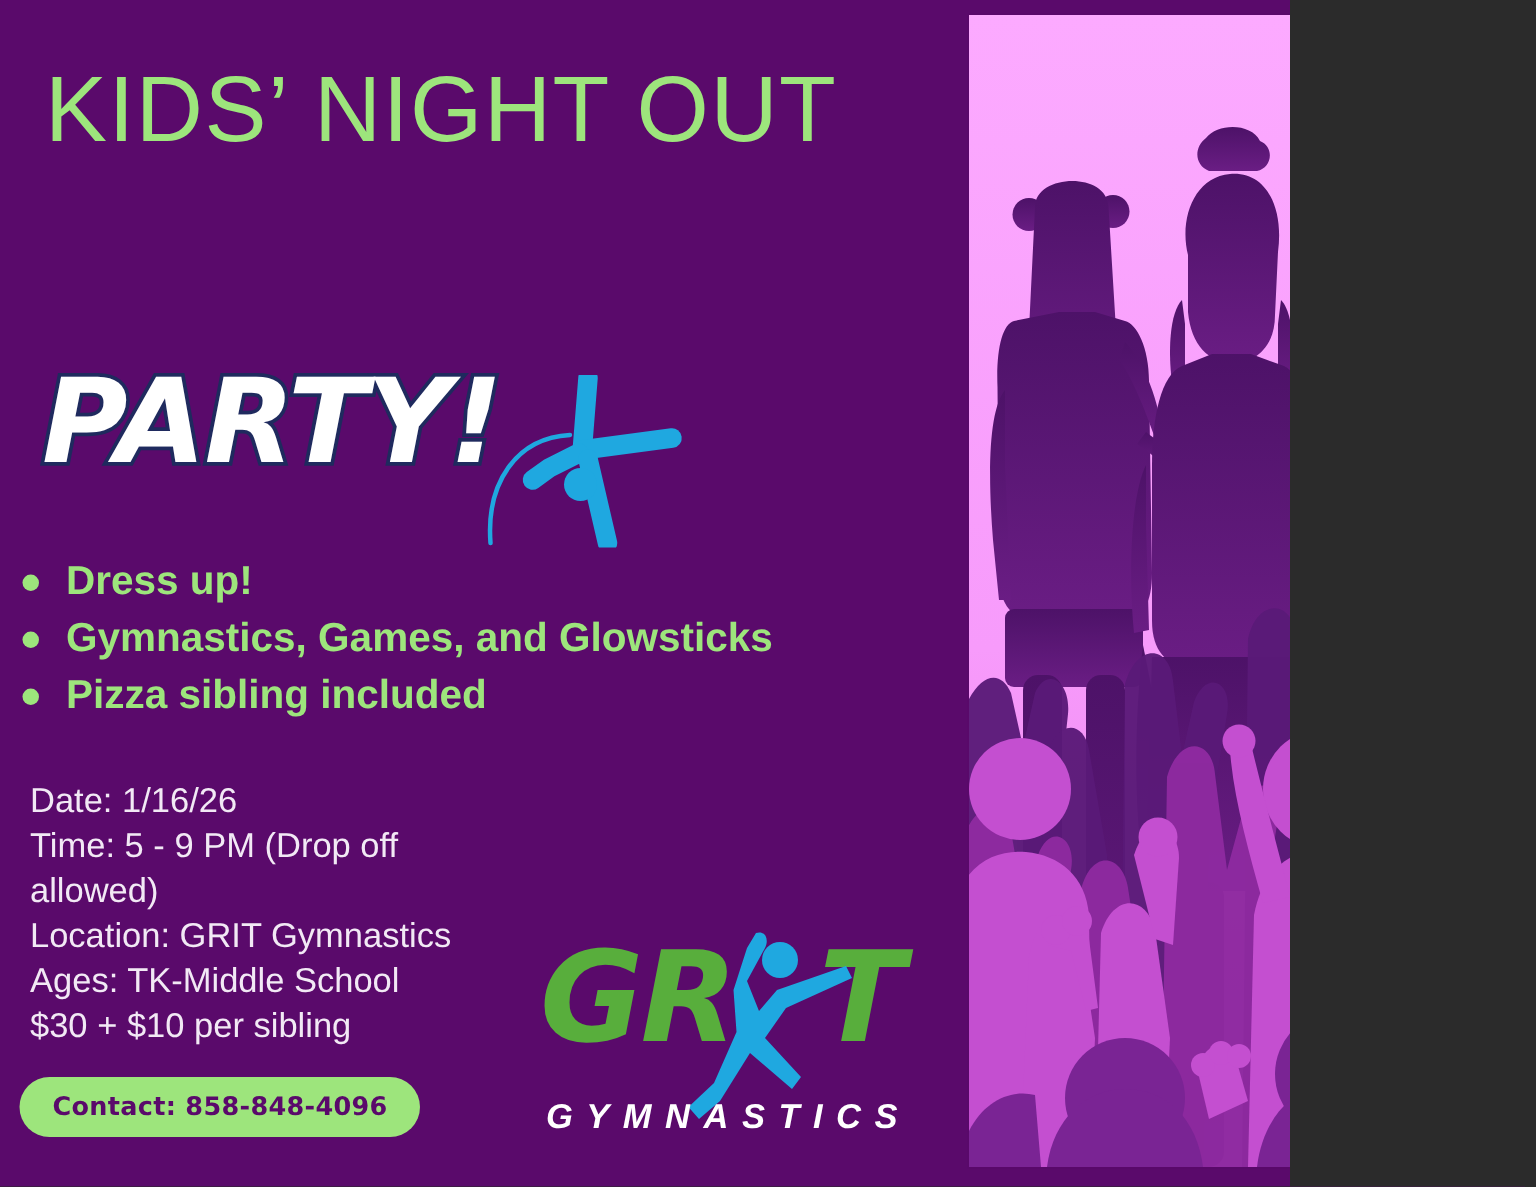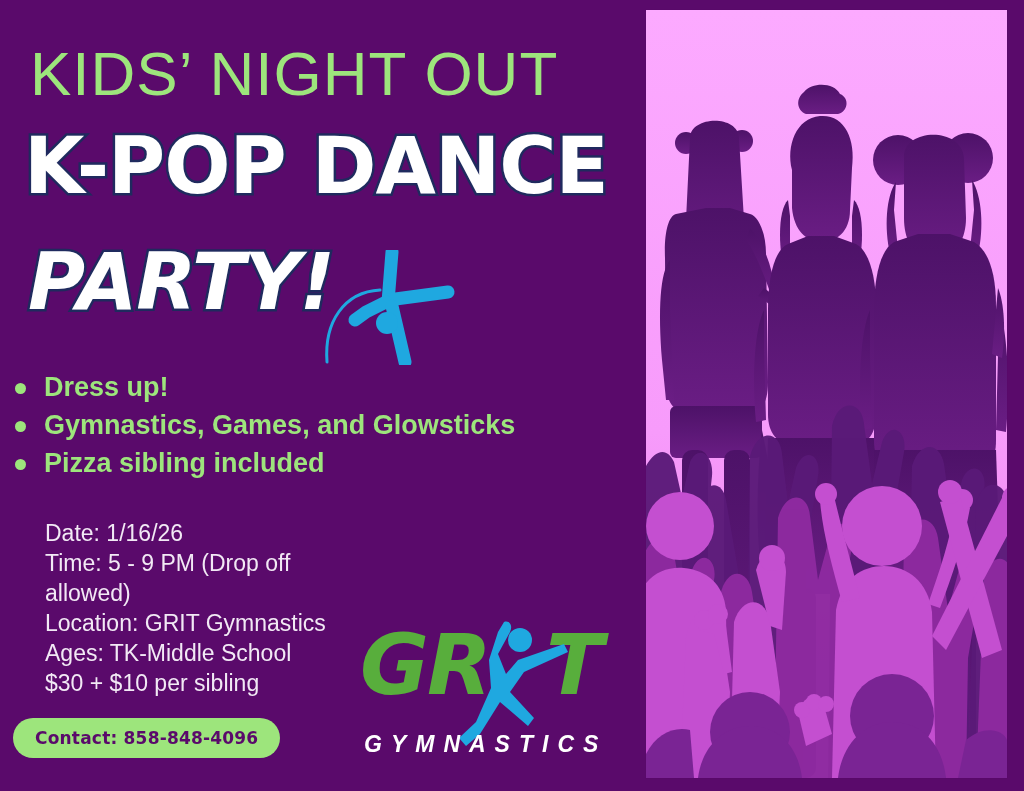--- a/index.html
+++ b/index.html
@@ -1,20 +1,20 @@
 <!DOCTYPE html>
 <html><head>
 <meta charset="utf-8">
 <style>
   * { margin:0; padding:0; box-sizing:border-box; }
   html,body { background:#2b2b2b; }
 
   .flyer {
     position:relative;
-    width:1024px; height:791px;
+    width:860px; height:791px;
     background:#5a0a6b;
     overflow:hidden;
     font-family:"Liberation Sans", sans-serif;
   }
 
   
   .left-col {
     position:absolute; left:0; top:0;
     width:646px; height:791px;
   }
@@ -86,21 +86,21 @@
   
   .details {
     position:absolute; left:20px; top:518px;
     width:330px;
     color:#f2e9f5;
     font-family:"Liberation Sans", sans-serif;
     font-weight:300;
     font-size:23px;
     line-height:30px;
   }
-  .details div { white-space:normal;margin-left:25px; }
+  .details div { white-space:normal; }
 
   
   .contact-pill {
     position:absolute; left:13px; top:718px;
     height:40px;
     padding:16px 22px;
     display:flex; align-items:center; justify-content:center;
     background:#9de57c;
     border-radius:999px;
     color:#5a0a6b;
@@ -131,21 +131,20 @@
 </head>
 <body>
 
 <div class="flyer">
 
   <div class="left-col">
 
     <div class="kno">KIDS’ NIGHT OUT</div>
 
     <div class="kpop-wrap">
-      <div class="kpop-line kpop-l1">K-POP DANCE</div>
       <div class="kpop-line kpop-l2">PARTY!</div>
     </div>
 
     <div class="gymnast-icon">
       <svg viewBox="0 0 150 115" xmlns="http://www.w3.org/2000/svg">
         <g fill="none" stroke="#1fa8e0" stroke-linecap="round">
           <path d="M5 112 C2 72 22 42 58 40" stroke-width="3"></path>
           <path d="M70 2 L66 52" stroke-width="13"></path>
           <path d="M66 50 L126 42" stroke-width="13"></path>
           <path d="M64 52 L44 62 L33 70" stroke-width="13"></path>

